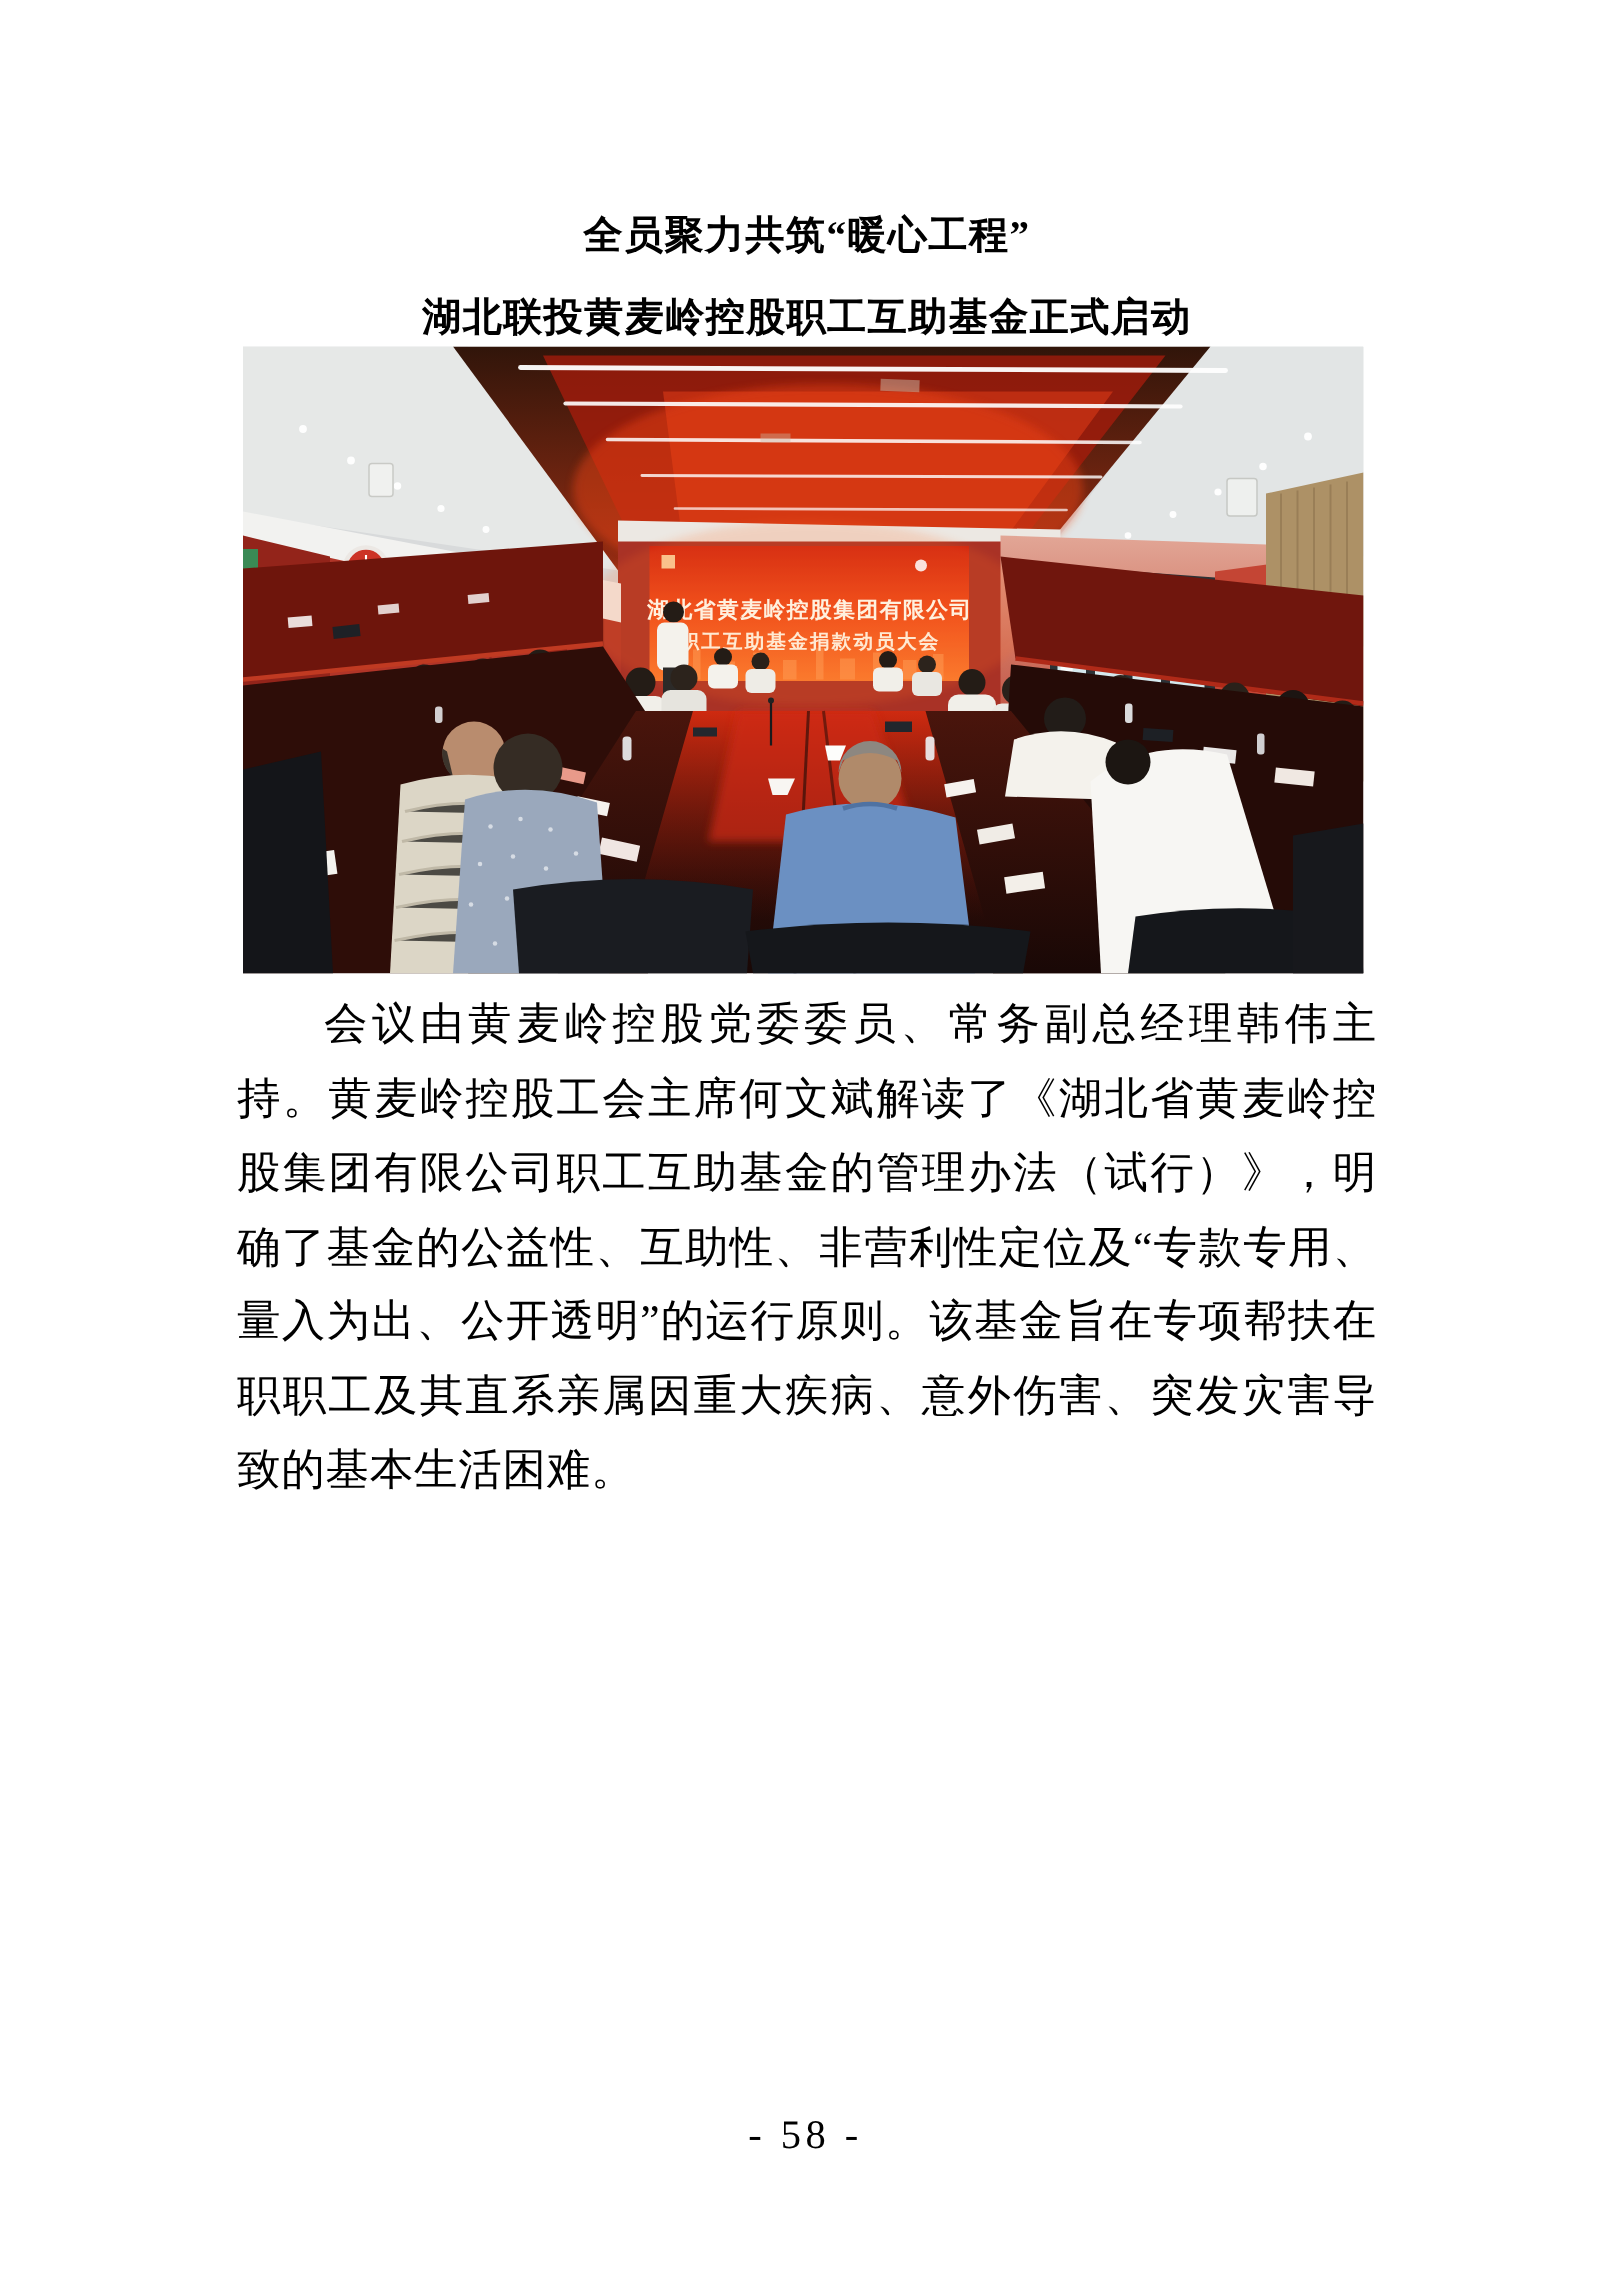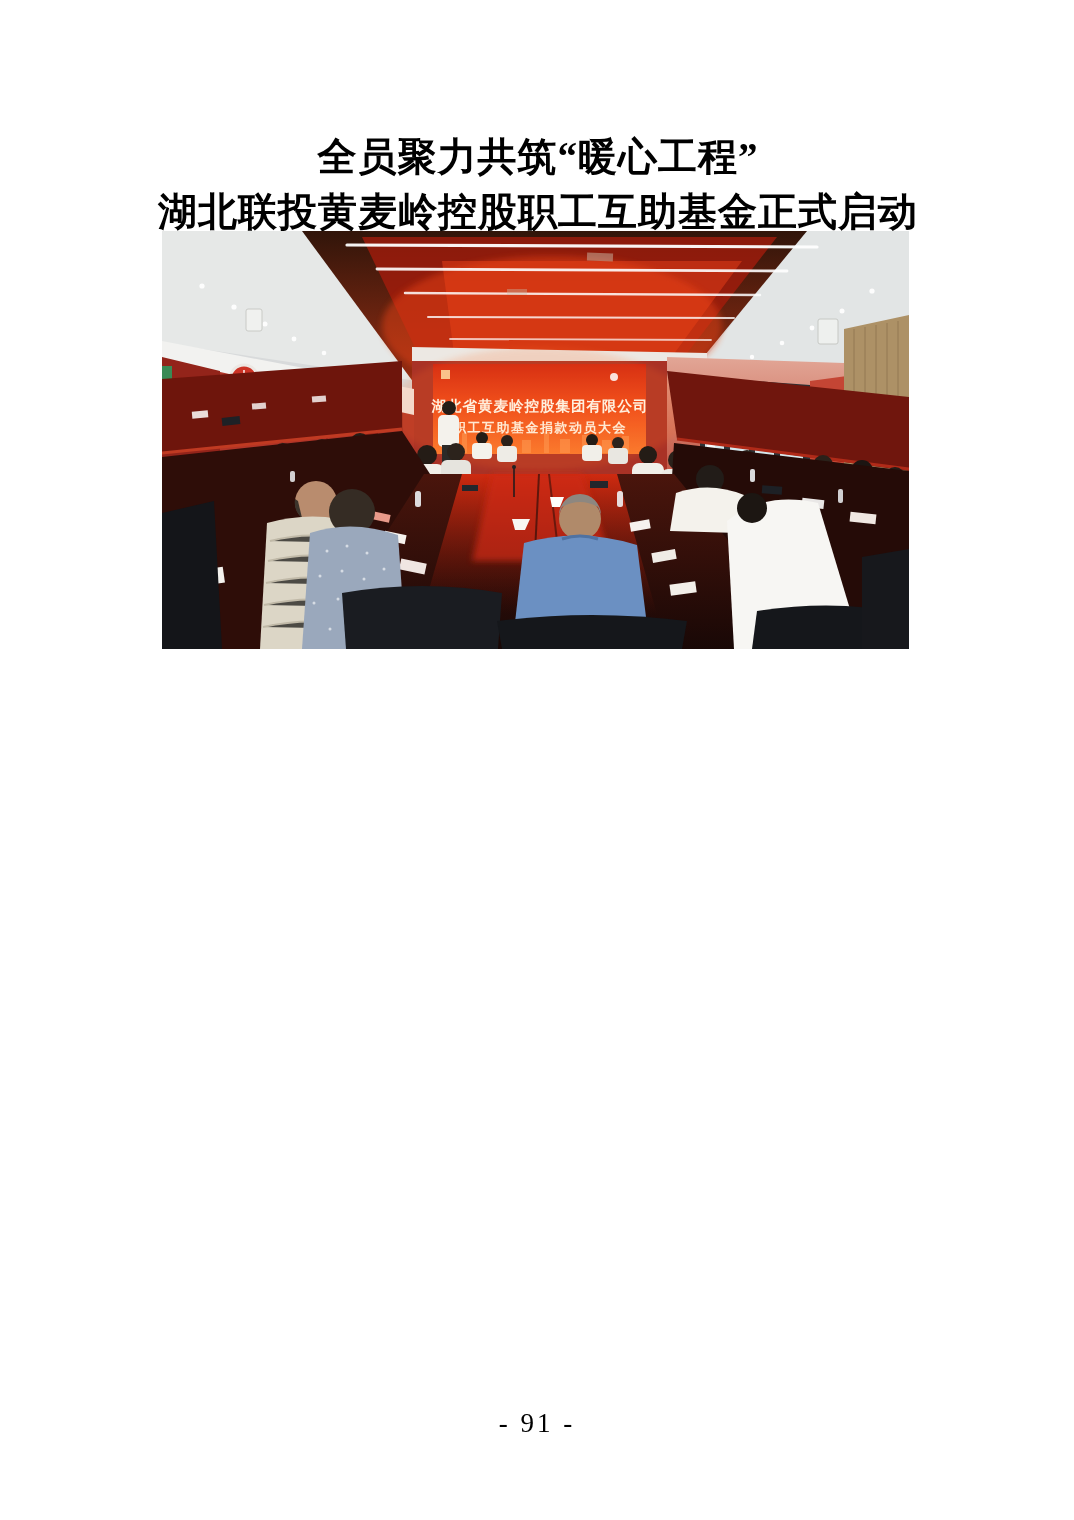--- a/index.html
+++ b/index.html
@@ -3,21 +3,21 @@
 <meta charset="utf-8">
 <style>
   * { margin:0; padding:0; box-sizing:border-box; }
   html,body { background:#ffffff; }
   .page {
     position:relative; width:1074px; height:1520px; background:#ffffff;
     font-family:"Liberation Serif","DejaVu Serif",serif; color:#000; overflow:hidden;
   }
   .content { position:absolute; left:158px; top:0; width:760px; }
   .title-line {
-    text-align:center; font-size:39px; line-height:55px; font-weight:700;
+    text-align:center; font-size:26px; line-height:55px; font-weight:700;
     letter-spacing:1px; white-space:nowrap;
   }
   .title-line.first { margin-top:129px; }
   .body-para {
     font-size:29px; line-height:49.5px; text-align:justify; text-justify:inter-character;
     text-indent:2em; letter-spacing:0.5px;
   }
   .p1 { margin-top:33px; }
   .p2 { margin-top:10px; }
   .p3 { margin-top:0; }
@@ -320,16 +320,17 @@
 
         <g>
           <path d="M180,362 Q260,348 340,362 L336,418 L184,418 Z" fill="#1a1c21"></path>
           <path d="M335,390 Q430,378 525,390 L520,418 L340,418 Z" fill="#15171b"></path>
           <path d="M595,380 Q670,368 744,382 L747,418 L590,418 Z" fill="#15171b"></path>
           <path d="M700,326 L747,318 L747,418 L700,418 Z" fill="#17181c"></path>
         </g>
       </svg>
     </figure>
 
+    <p class="body-para p2">会议由黄麦岭控股党委委员、常务副总经理韩伟主持。黄麦岭控股工会主席何文斌解读了《湖北省黄麦岭控股集团有限公司职工互助基金的管理办法（试行）》，明确了基金的公益性、互助性、非营利性定位及“专款专用、量入为出、公开透明”的运行原则。该基金旨在专项帮扶在职职工及其直系亲属因重大疾病、意外伤害、突发灾害导致的基本生活困难。</p>
   </div>
 
-  <div class="page-number">- 91 -</div>
+  <div class="page-number">- 58 -</div>
 </div>
 
 </body></html>

